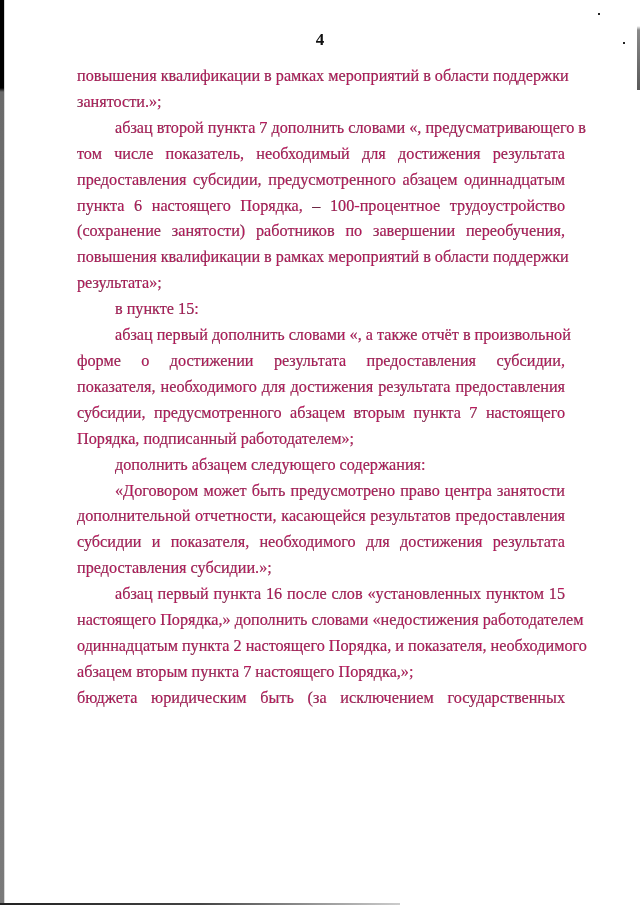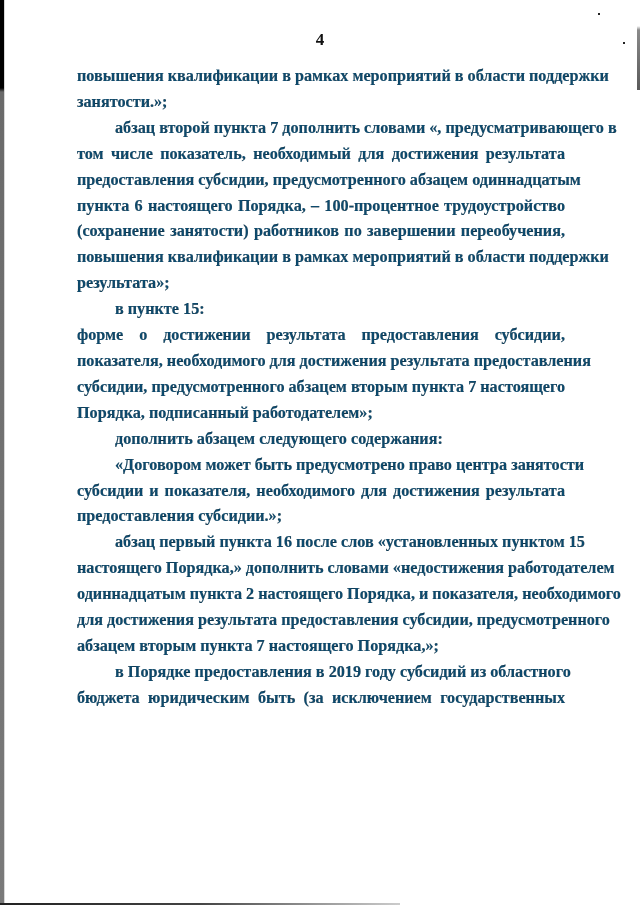--- a/index.html
+++ b/index.html
@@ -72,22 +72,22 @@
       color: #111;
     }
     .content {
       position: absolute;
       left: 77px;
       top: 64px;
       width: 488px;
       font-family: "Liberation Serif", "DejaVu Serif", serif;
       font-size: 16.2px;
       line-height: 25.9px;
-      color: #0c4a6e;
-      font-weight: bold;
+      color: #be185d;
+      font-weight: normal;
       -webkit-text-stroke: 0.15px #141414;
     }
     .para {
       margin: 0;
       text-align: justify;
       text-align-last: left;
       hyphens: none;
     }
     .line {
       display: block;
@@ -126,43 +126,43 @@
       <span class="line">(сохранение занятости) работников по завершении переобучения,</span>
       <span class="line">повышения квалификации в рамках мероприятий в области поддержки</span>
       <span class="line last">результата»;</span>
     </p>
 
     <p class="para">
       <span class="line last" style="padding-left:38px;">в пункте 15:</span>
     </p>
 
     <p class="para">
+      <span class="line" style="padding-left:38px;">абзац первый дополнить словами «, а также отчёт в произвольной</span>
       <span class="line">форме о достижении результата предоставления субсидии,</span>
       <span class="line">показателя, необходимого для достижения результата предоставления</span>
       <span class="line">субсидии, предусмотренного абзацем вторым пункта 7 настоящего</span>
       <span class="line last">Порядка, подписанный работодателем»;</span>
     </p>
 
     <p class="para">
       <span class="line last" style="padding-left:38px;">дополнить абзацем следующего содержания:</span>
     </p>
 
     <p class="para">
       <span class="line" style="padding-left:38px;">«Договором может быть предусмотрено право центра занятости</span>
+      <span class="line">дополнительной отчетности, касающейся результатов предоставления</span>
       <span class="line">субсидии и показателя, необходимого для достижения результата</span>
       <span class="line last">предоставления субсидии.»;</span>
     </p>
 
     <p class="para">
       <span class="line" style="padding-left:38px;">абзац первый пункта 16 после слов «установленных пунктом 15</span>
       <span class="line">настоящего Порядка,» дополнить словами «недостижения работодателем</span>
       <span class="line">одиннадцатым пункта 2 настоящего Порядка, и показателя, необходимого</span>
-      <span class="line">для достижения результата предоставления субсидии, предусмотренного</span>
       <span class="line last">абзацем вторым пункта 7 настоящего Порядка,»;</span>
     </p>
 
     <p class="para">
-      <span class="line" style="padding-left:38px;">в Порядке предоставления в 2019 году субсидий из областного</span>
       <span class="line">бюджета юридическим быть (за исключением государственных</span>
     </p>
 
   </div>
 </div>
 
 </body></html>

